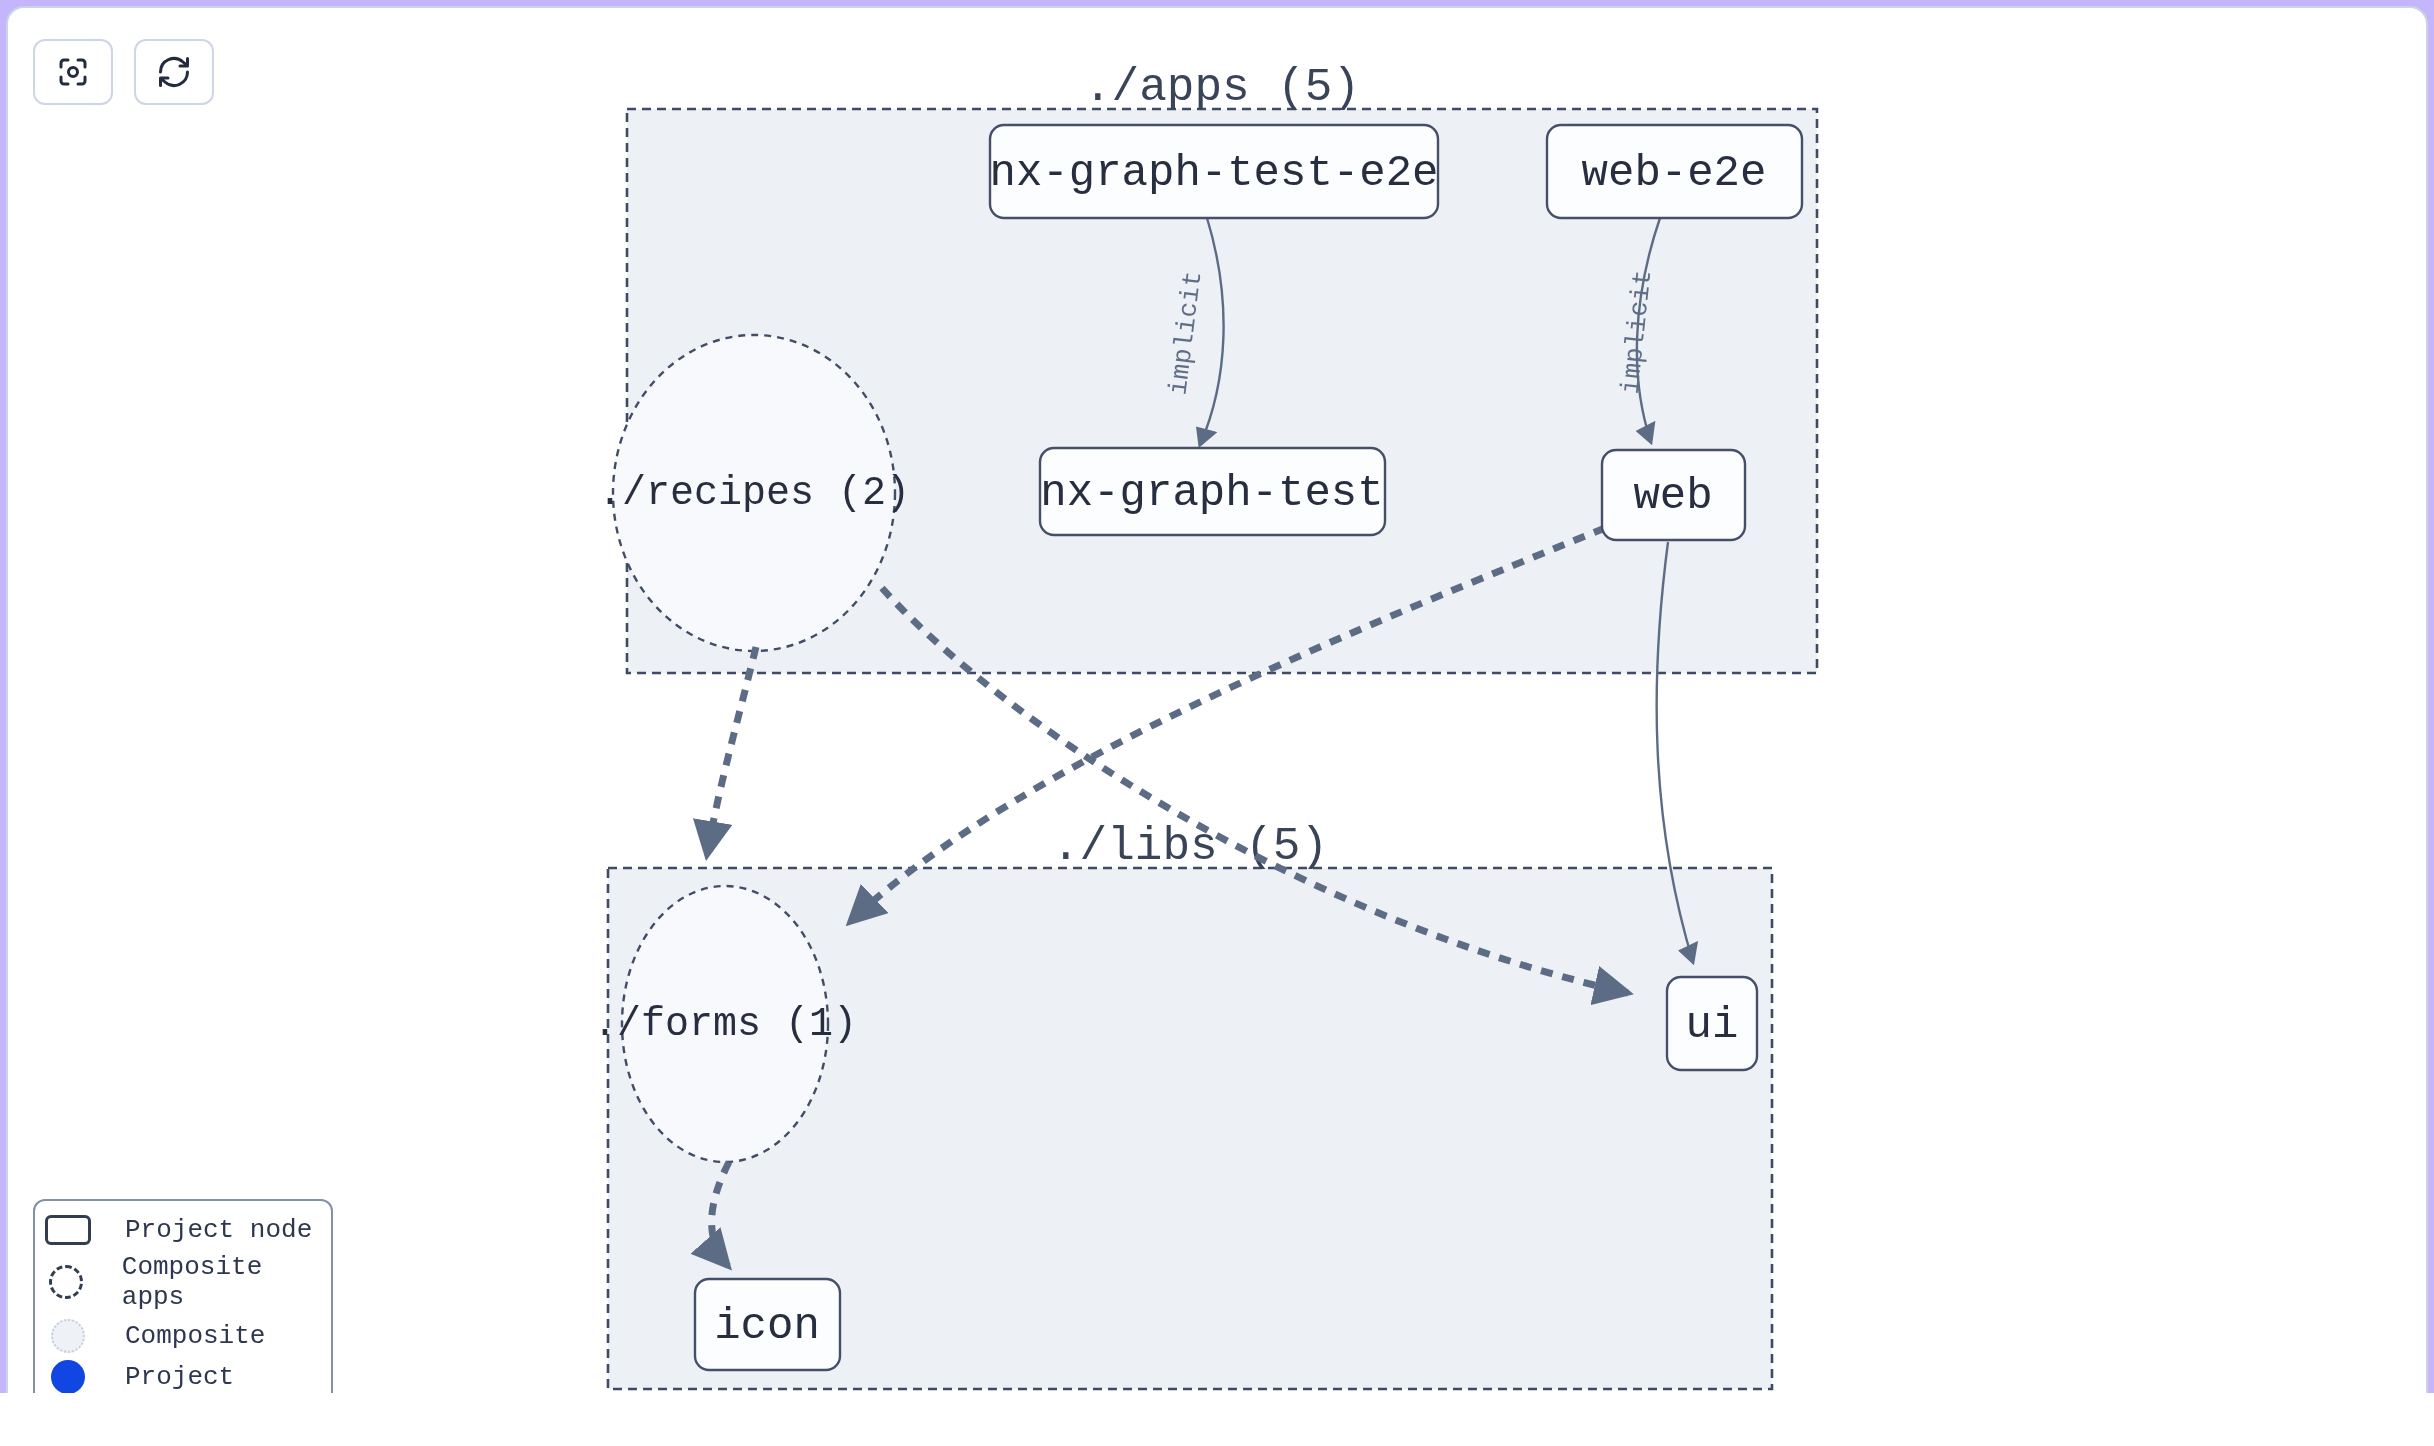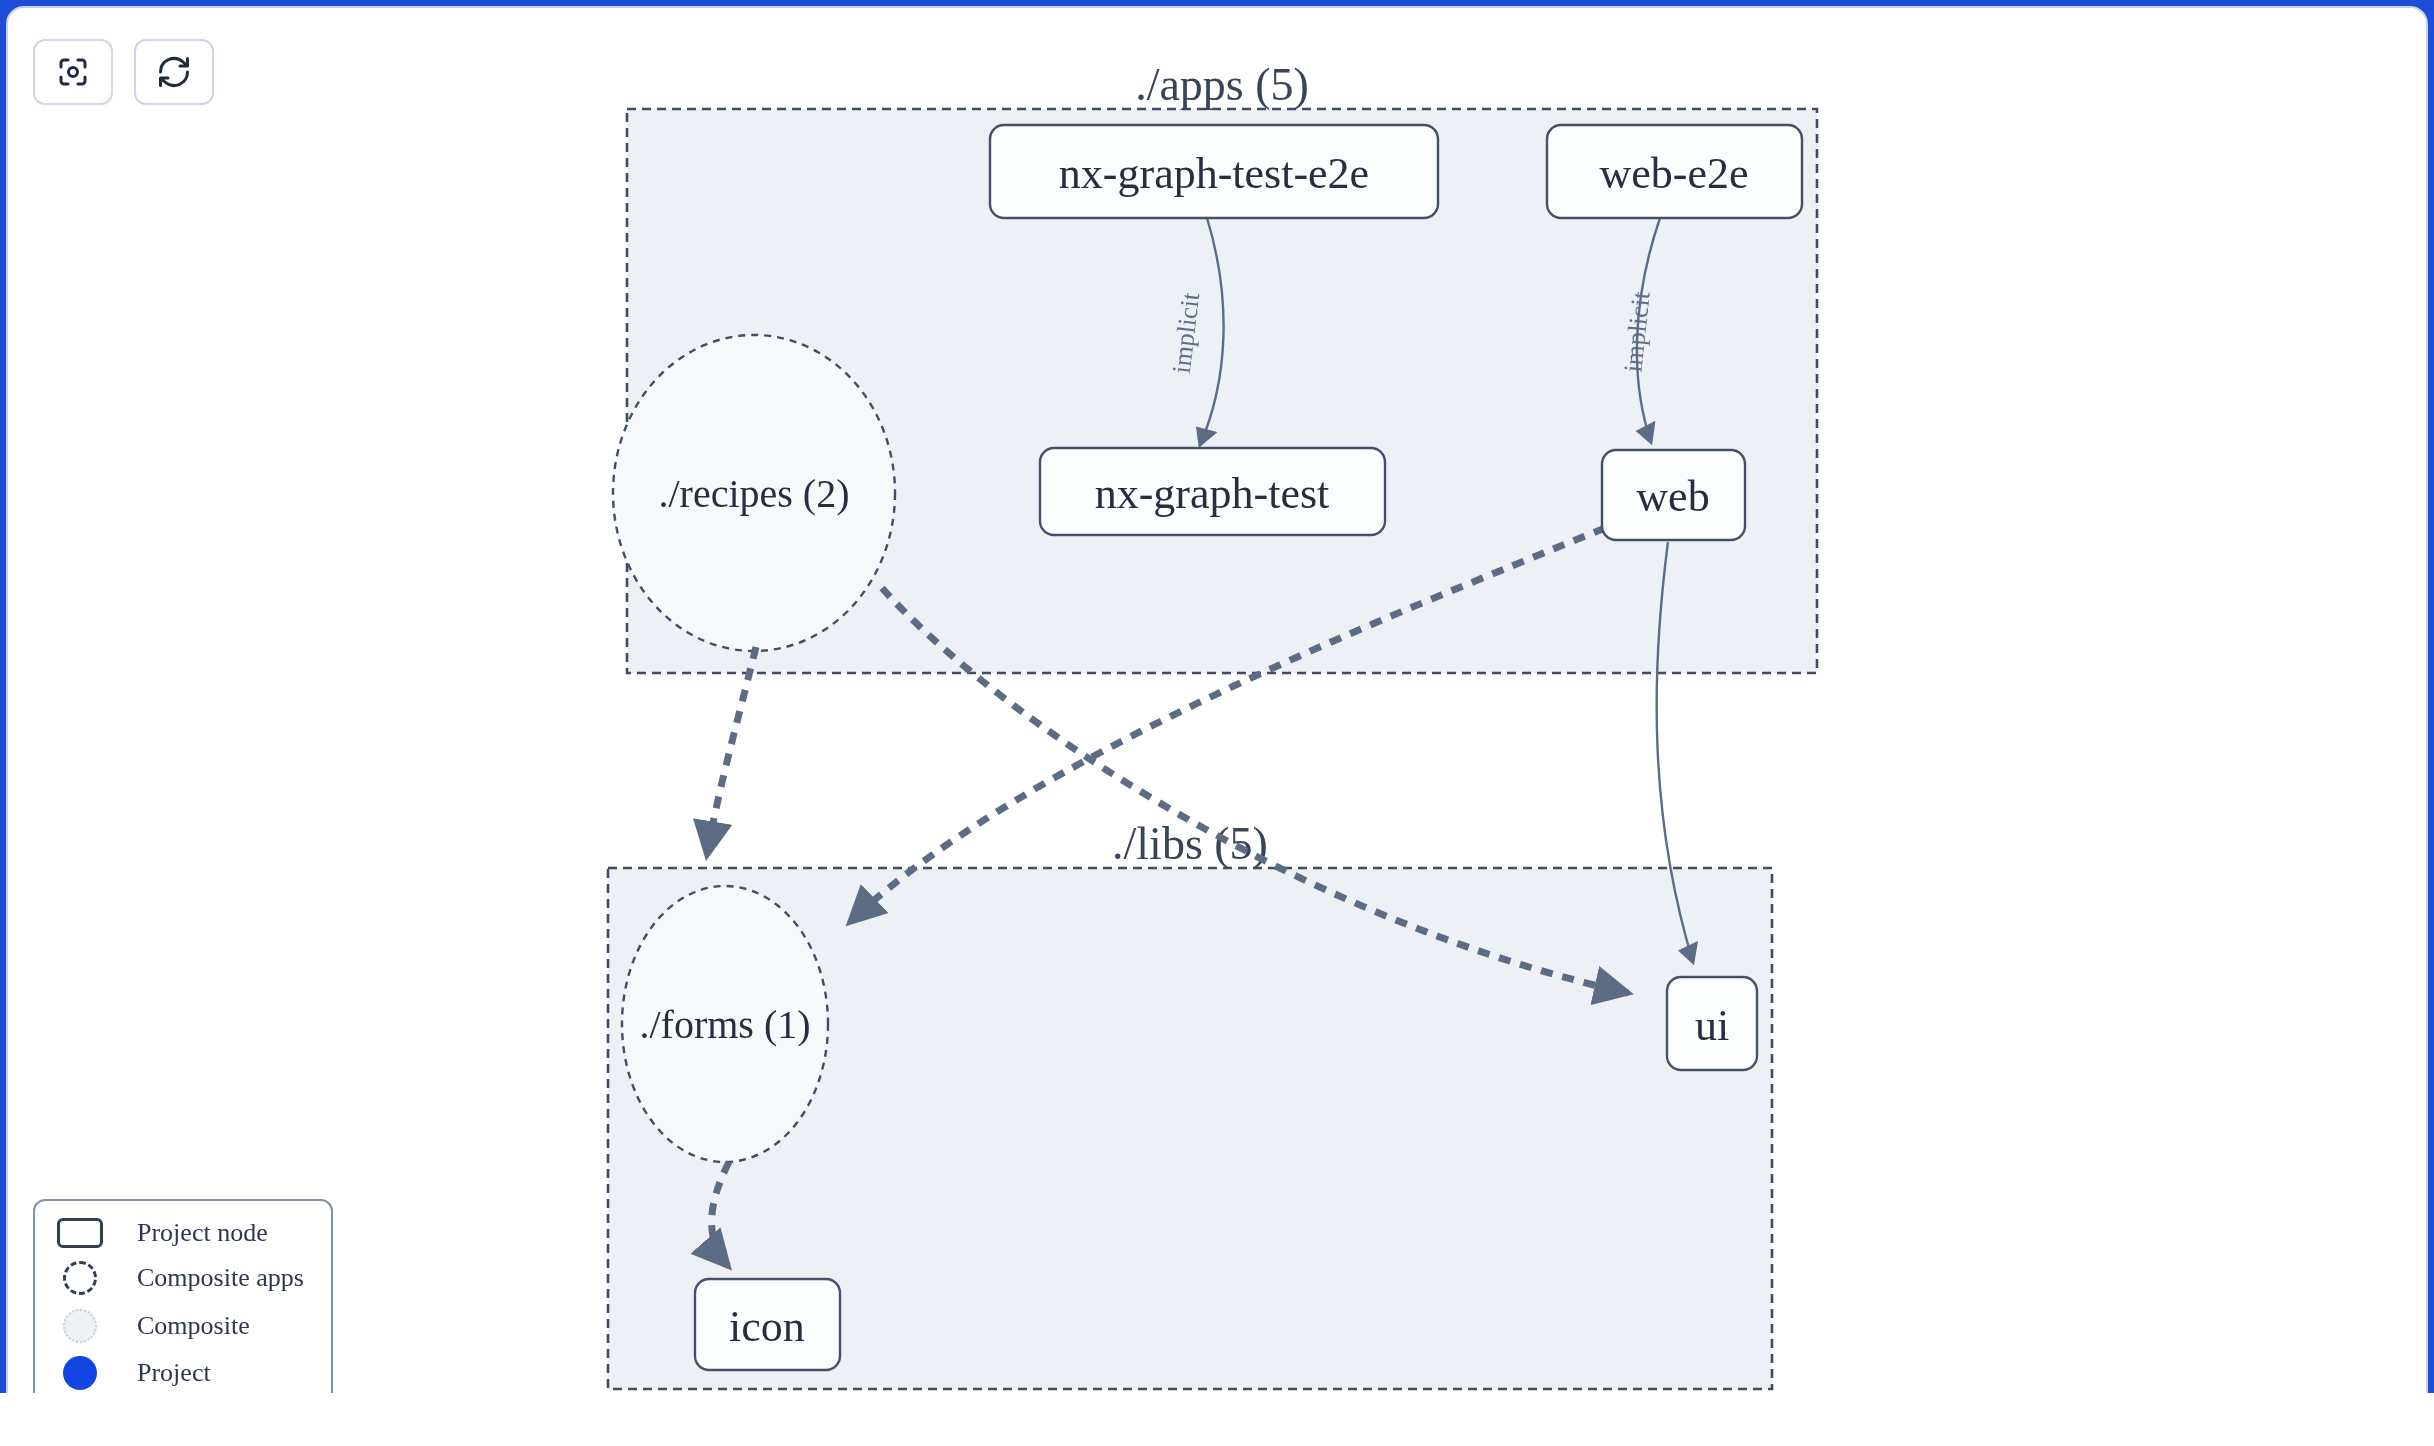--- a/index.html
+++ b/index.html
@@ -1,17 +1,17 @@
 <!DOCTYPE html>
 <html><head>
 <meta charset="utf-8">
 <style>
   html,body{margin:0;padding:0;}
-  .stage{position:relative;width:2434px;height:1393px;background:#1d4ed8;overflow:hidden;
-         font-family:Liberation Serif, serif;}
+  .stage{position:relative;width:2434px;height:1393px;background:#c4b5fd;overflow:hidden;
+         font-family:Liberation Mono, monospace;}
   .canvas{position:absolute;left:6px;top:6px;width:2422px;height:1434px;box-sizing:border-box;
           background:#ffffff;border:2px solid #ccd4e3;border-radius:18px;}
   svg.graph{position:absolute;left:0;top:0;width:2434px;height:1446px;}
 
   
   .group-rect{fill:#edf1f6;stroke:#3f4a63;stroke-width:2.6;stroke-dasharray:9 6;}
   .group-label{fill:#3a4458;font-size:46px;text-anchor:middle;}
   .composite{fill:#f7f9fc;stroke:#414d66;stroke-width:2.4;stroke-dasharray:7 6;}
   .composite-label{fill:#272e40;font-size:40px;text-anchor:middle;dominant-baseline:central;}
   .node-rect{fill:#fcfdff;stroke:#454f68;stroke-width:2.4;}
@@ -22,21 +22,21 @@
 
   
   .toolbar{position:absolute;left:33px;top:39px;display:flex;gap:21px;}
   .tool-btn{width:80px;height:66px;background:#ffffff;border:2px solid #ccd6e4;border-radius:12px;
             display:flex;align-items:center;justify-content:center;box-sizing:border-box;cursor:pointer;padding:0;}
   .tool-btn svg{width:36px;height:36px;stroke:#222b3f;fill:none;stroke-width:3;stroke-linecap:round;stroke-linejoin:round;}
 
   
   .legend{position:absolute;left:33px;top:1199px;width:300px;height:210px;box-sizing:border-box;
           background:#ffffff;border:2px solid #8290a8;border-radius:12px;
-          display:flex;flex-direction:column;justify-content:space-around;padding:10px 14px;}
+          display:flex;flex-direction:column;justify-content:space-around;padding:10px 2px;}
   .legend-row{display:flex;align-items:center;gap:26px;}
   .legend-icon-col{width:62px;display:flex;justify-content:center;}
   .legend-label{color:#2e3750;font-size:26px;}
   .li-project{width:46px;height:30px;border:3px solid #323d52;border-radius:6px;box-sizing:border-box;}
   .li-composite{width:34px;height:34px;border:3px dashed #323d52;border-radius:50%;box-sizing:border-box;}
   .li-affected{width:34px;height:34px;border:2px dotted #c7ced9;border-radius:50%;background:#eef1f5;box-sizing:border-box;}
   .li-touched{width:34px;height:34px;border-radius:50%;}
 </style>
 </head>
 <body>

